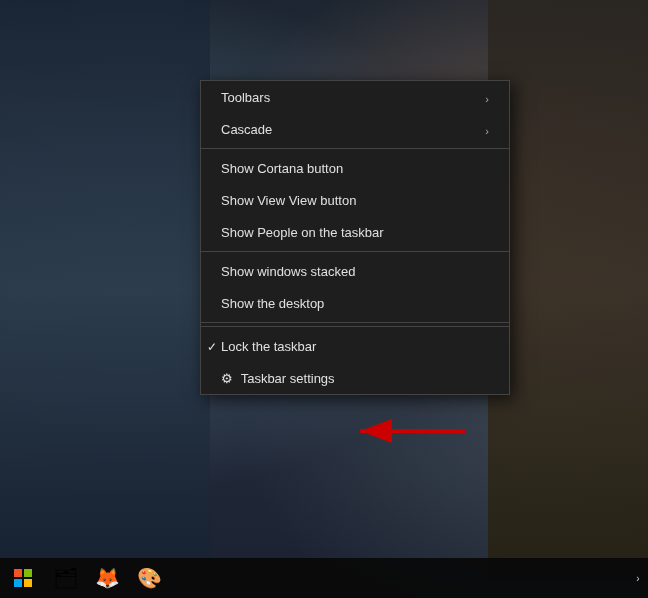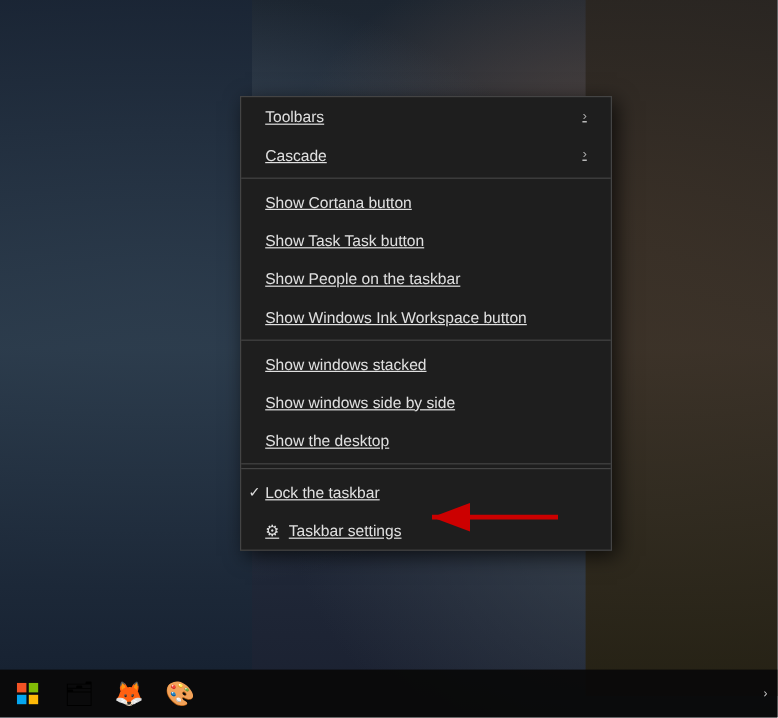--- a/index.html
+++ b/index.html
@@ -62,26 +62,25 @@
       width: 310px;
       background: #1e1e1e;
       border: 1px solid #444;
       box-shadow: 4px 4px 16px rgba(0,0,0,0.7);
       z-index: 100;
       color: #e0e0e0;
     }
 
     .menu-item {
       display: flex;
-      align-items: center;
+      align-items: flex-end;
       padding: 8px 20px;
       cursor: pointer;
       position: relative;
       min-height: 32px;
-      text-decoration: underline;
     }
 
     .menu-item.has-arrow {
       justify-content: space-between;
     }
 
     .menu-item .check-mark {
       position: absolute;
       left: 6px;
       font-size: 12px;
@@ -186,34 +185,28 @@
     </div>
     <div class="menu-item has-arrow">
       <span>Cascade</span>
       <span class="arrow">›</span>
     </div>
     <div class="menu-separator"></div>
     <div class="menu-item">
       <span>Show Cortana button</span>
     </div>
     <div class="menu-item">
-      <span>Show Task Task button</span>
+      <span>Show View View button</span>
     </div>
     <div class="menu-item">
       <span>Show People on the taskbar</span>
     </div>
-    <div class="menu-item">
-      <span>Show Windows Ink Workspace button</span>
-    </div>
     <div class="menu-separator"></div>
     <div class="menu-item">
       <span>Show windows stacked</span>
-    </div>
-    <div class="menu-item">
-      <span>Show windows side by side</span>
     </div>
     <div class="menu-item">
       <span>Show the desktop</span>
     </div>
     <div class="menu-separator"></div>
     <div class="menu-separator"></div>
     <div class="menu-item">
       <span class="check-mark">✓</span>
       <span>Lock the taskbar</span>
     </div>

